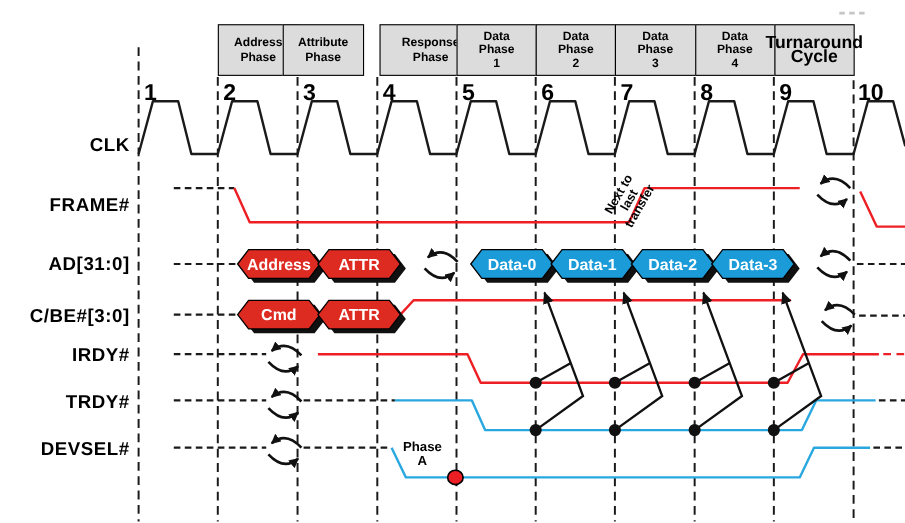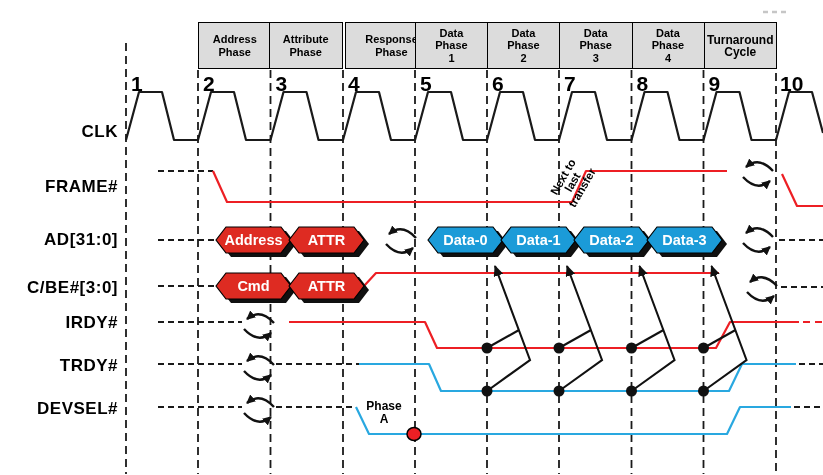--- a/index.html
+++ b/index.html
@@ -34,21 +34,21 @@
   .clknum{font-weight:bold;font-size:21px;fill:#000;}
   .sig{font-weight:bold;font-size:17px;fill:#000;text-anchor:end;letter-spacing:0.5px;}
 
   
   .pbox{
     position:absolute;top:22px;height:47px;box-sizing:border-box;
     background:var(--box-fill,#dcdcdc);border:1.3px solid #000;
     display:flex;align-items:center;justify-content:center;text-align:center;
     font-weight:bold;font-size:11px;line-height:12.5px;white-space:pre-line;color:#000;
   }
-  .pbox.small{font-size:12px;line-height:12px;}
+  .pbox.small{font-size:16px;line-height:12px;}
 
   
   .note{
     position:absolute;font-weight:bold;color:#000;text-align:center;
     white-space:pre-line;
   }
   .note.rot{
     left:534px;top:166px;width:78px;font-size:11.5px;line-height:11px;
     transform:rotate(-60deg);transform-origin:50% 50%;
   }
@@ -218,21 +218,21 @@
 
       <circle class="dot" cx="703.5" cy="348" r="5.5"></circle>
         <circle class="dot" cx="703.5" cy="391" r="5.5"></circle>
       <line class="arr" x1="703.5" y1="348" x2="735.5" y2="330"></line>
       <path class="arr" d="M703.5,391 L746.5,360 L711.5,266" marker-end="url(#ah)"></path>
     </g>
   </svg>
 
   <div class="pbox" style="left:198px;width:73.5px;"><span>Address
 Phase</span></div>
-  <div class="pbox" style="left:269px;width:73.5px;"><span>Attribute
+  <div class="pbox" style="left:257px;width:73.5px;"><span>Attribute
 Phase</span></div>
   <div class="pbox" style="left:345px;width:93px;"><span>Response
 Phase</span></div>
   <div class="pbox" style="left:415px;width:73px;"><span>Data
 Phase
 1</span></div>
   <div class="pbox" style="left:487px;width:73px;"><span>Data
 Phase
 2</span></div>
   <div class="pbox" style="left:559px;width:73.5px;"><span>Data

